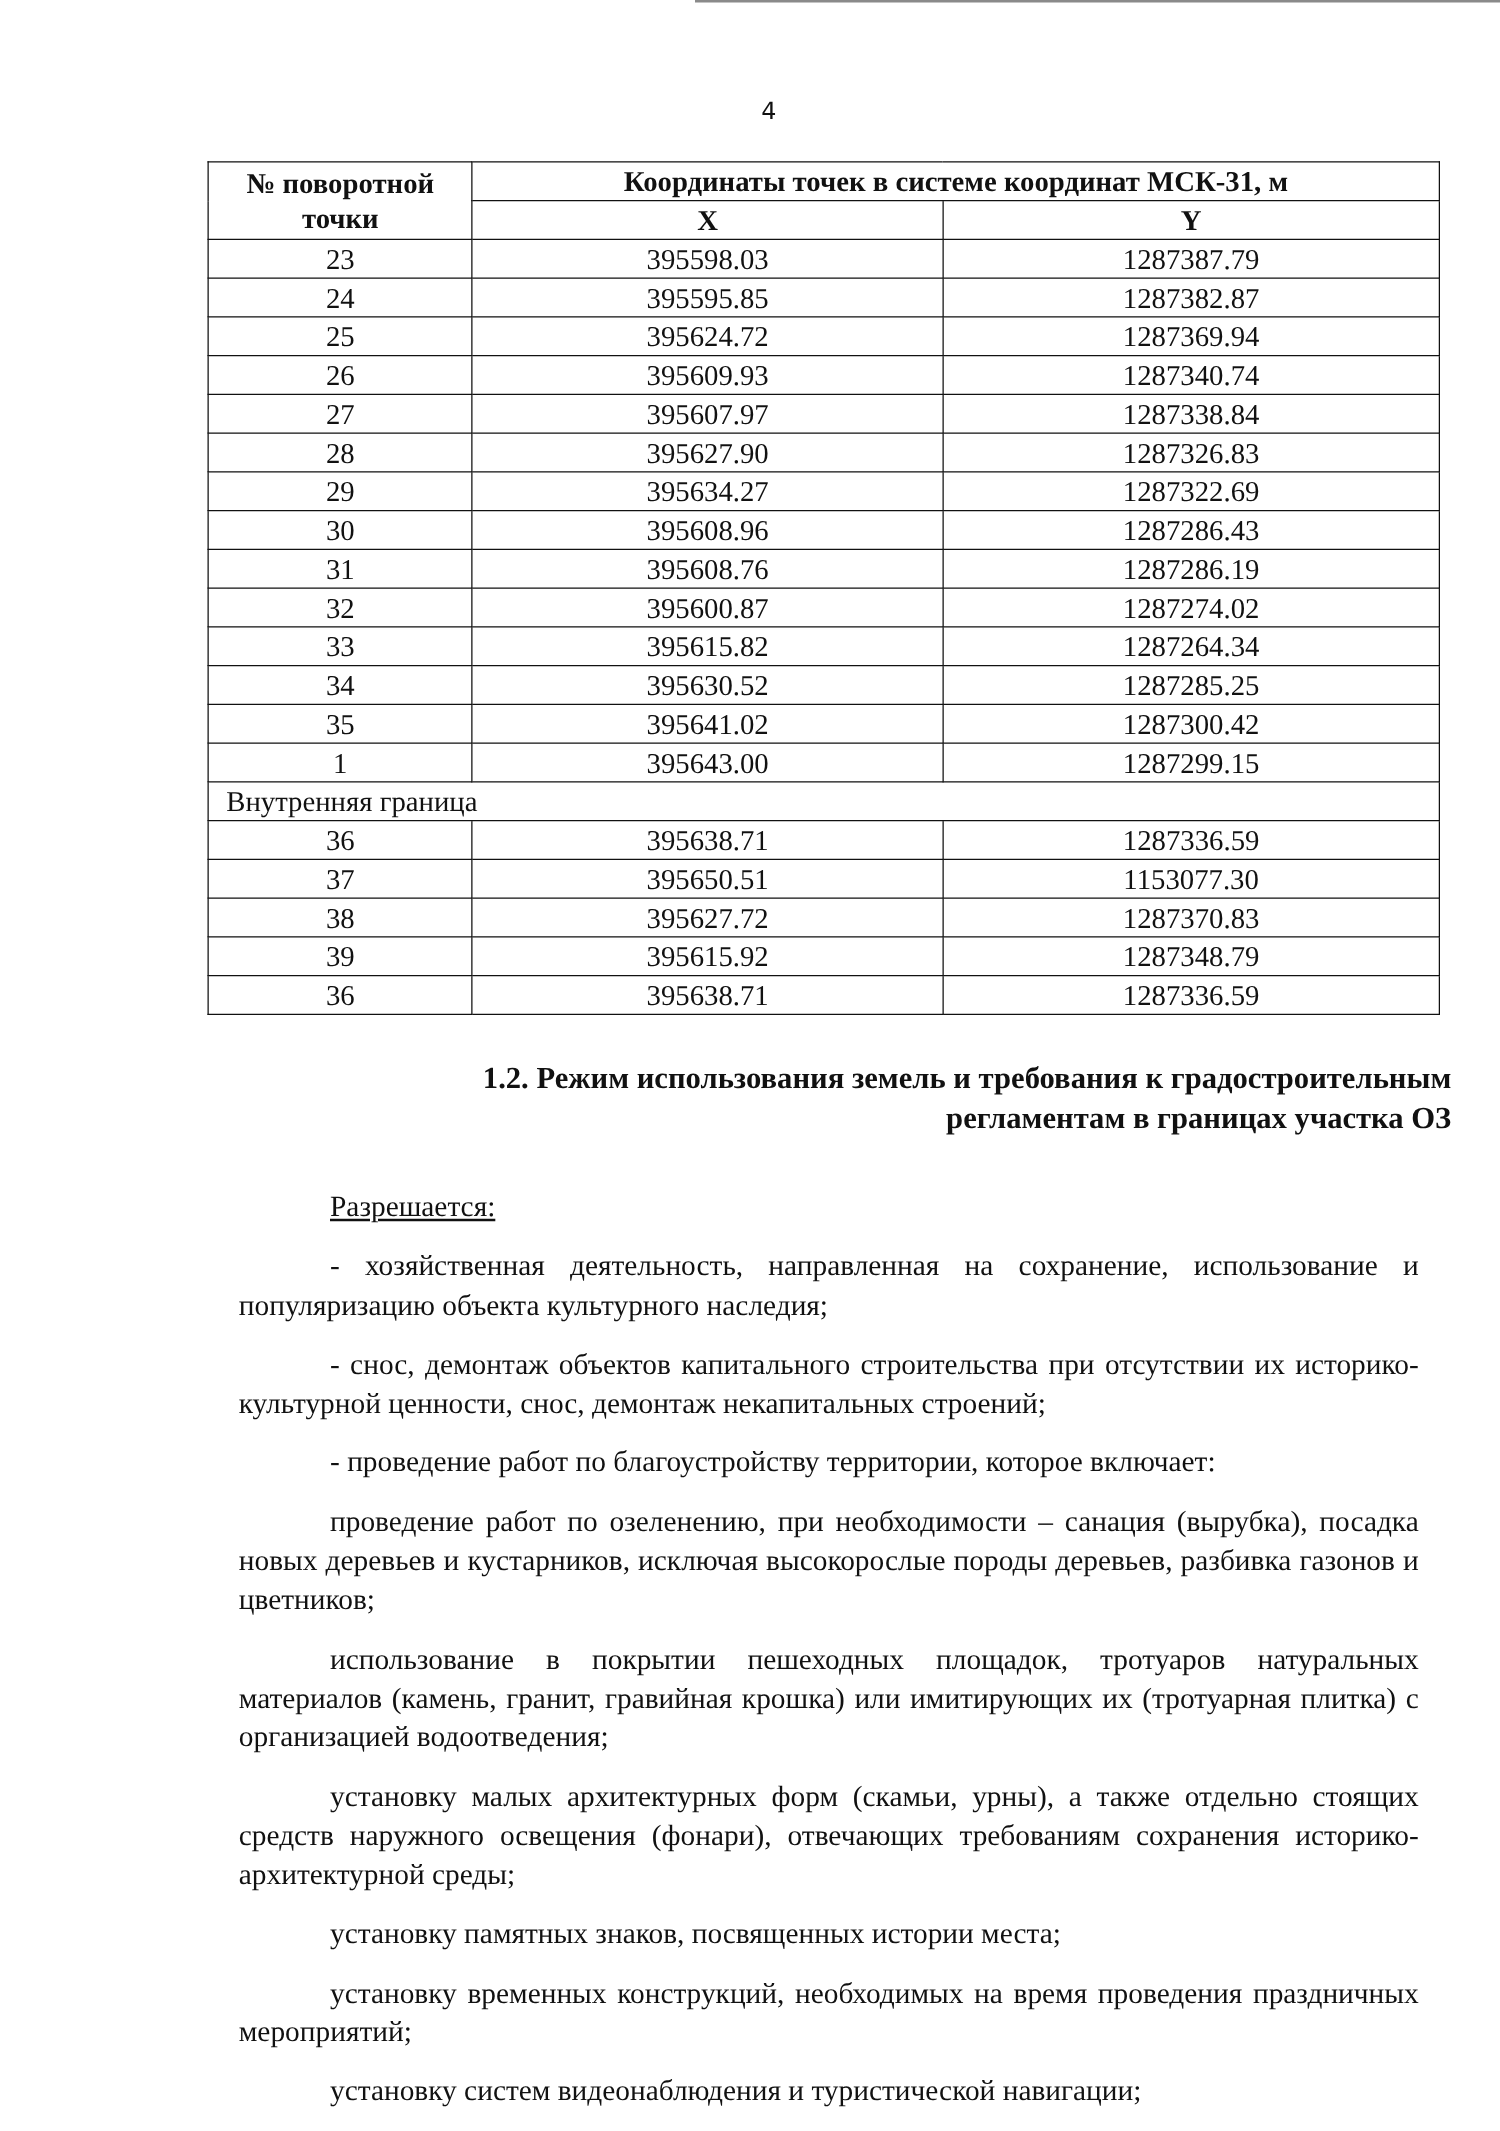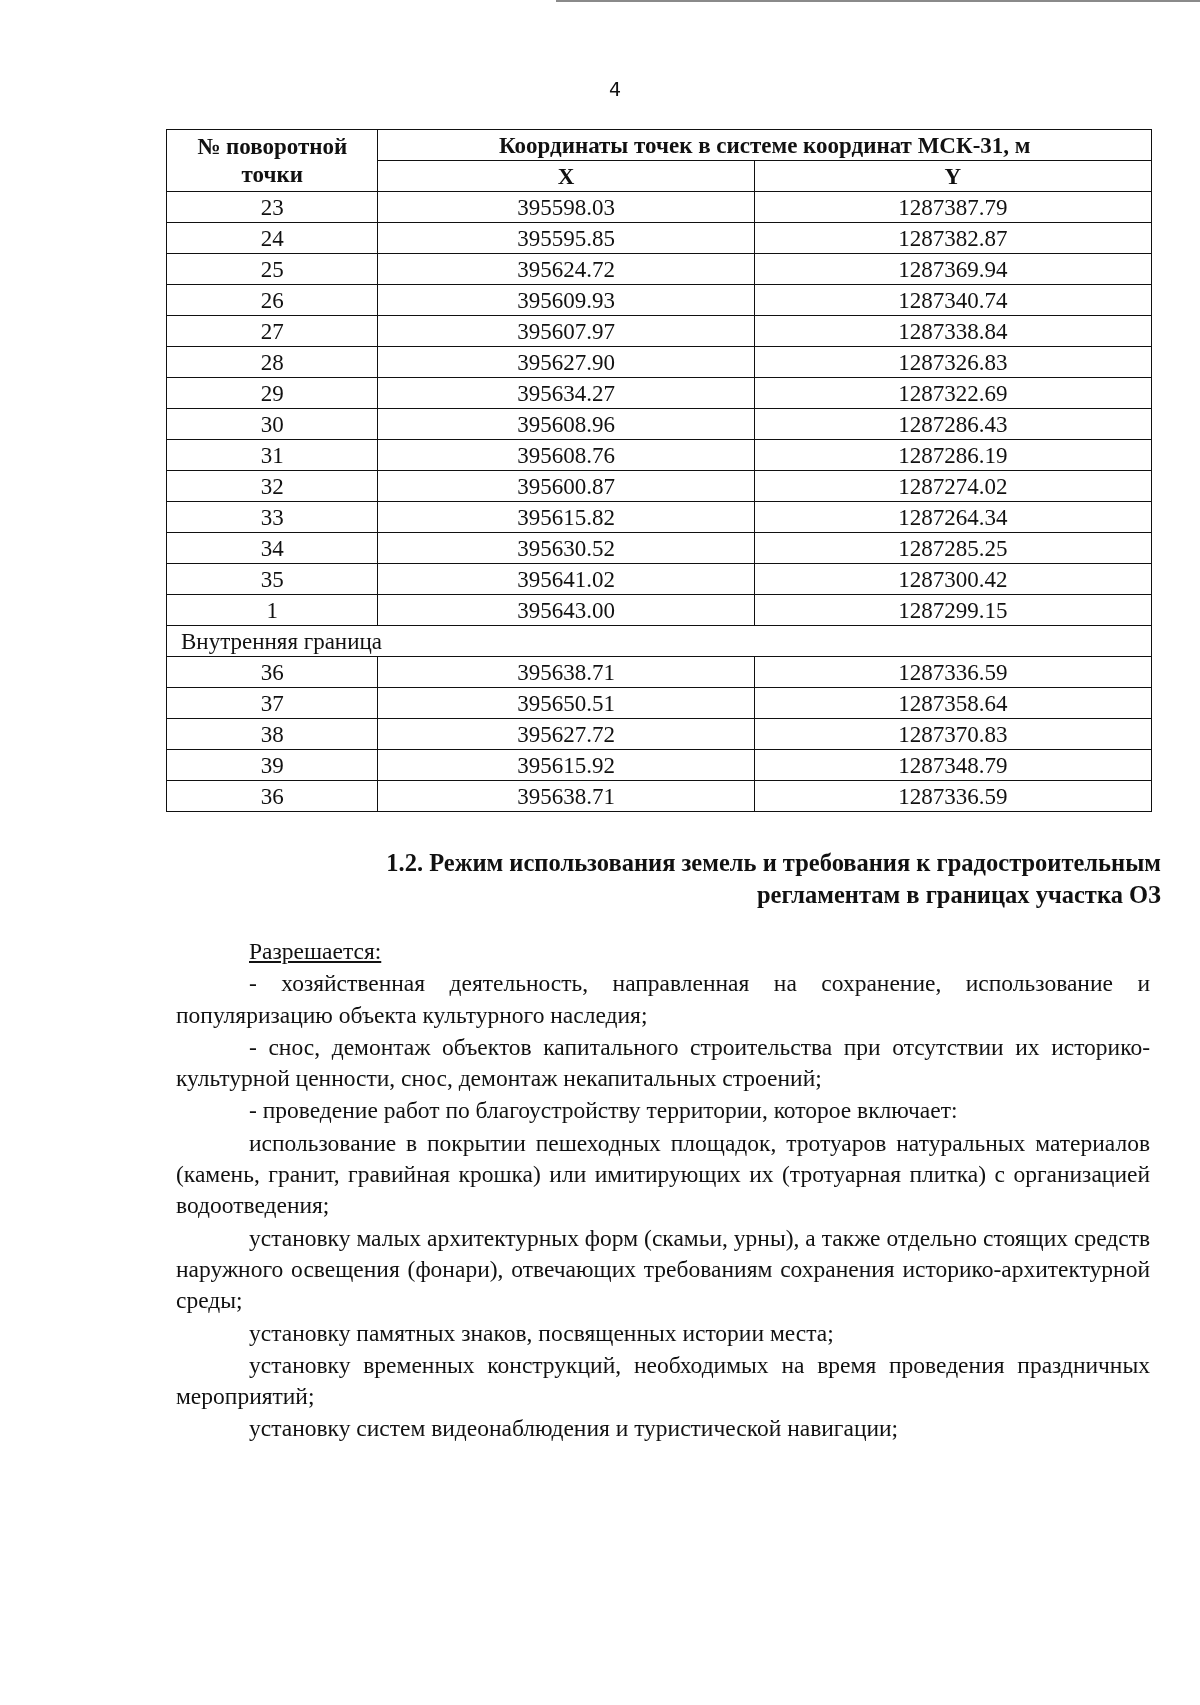--- a/index.html
+++ b/index.html
@@ -29,21 +29,21 @@
   .col-y { width: 398px; }
   td.section-label { text-align: left !important; padding-left: 14px !important; }
   .heading {
     position: absolute; top: 847px; left: 175px; width: 986px;
     text-align: right; font-weight: bold; font-size: 24.5px; line-height: 32px;
   }
   .body-text {
     position: absolute; top: 935px; left: 175px; width: 976px;
     font-size: 23.5px; line-height: 31.3px;
   }
-  .body-text p { margin: 1px; text-align: justify; text-indent: 73px; }
+  .body-text p { margin: 16px; text-align: justify; text-indent: 73px; }
   .body-text p.label { text-decoration: underline; }
 </style>
 </head>
 <body>
 
 <div class="top-rule"></div>
 
 <div class="page-number">4</div>
 
 <table class="coords">
@@ -136,21 +136,21 @@
   </tbody>
   <tbody id="inner-body">
       <tr>
         <td>36</td>
         <td>395638.71</td>
         <td>1287336.59</td>
       </tr>
       <tr>
         <td>37</td>
         <td>395650.51</td>
-        <td>1287358.64</td>
+        <td>1153077.30</td>
       </tr>
       <tr>
         <td>38</td>
         <td>395627.72</td>
         <td>1287370.83</td>
       </tr>
       <tr>
         <td>39</td>
         <td>395615.92</td>
         <td>1287348.79</td>
@@ -166,18 +166,19 @@
 <div class="heading">
   <div>1.2. Режим использования земель и требования к градостроительным</div>
   <div>регламентам в границах участка ОЗ</div>
 </div>
 
 <div class="body-text">
   <p class="label">Разрешается:</p>
   <p>- хозяйственная деятельность, направленная на сохранение, использование и популяризацию объекта культурного наследия;</p>
   <p>- снос, демонтаж объектов капитального строительства при отсутствии их историко-культурной ценности, снос, демонтаж некапитальных строений;</p>
   <p>- проведение работ по благоустройству территории, которое включает:</p>
+  <p>проведение работ по озеленению, при необходимости – санация (вырубка), посадка новых деревьев и кустарников, исключая высокорослые породы деревьев, разбивка газонов и цветников;</p>
   <p>использование в покрытии пешеходных площадок, тротуаров натуральных материалов (камень, гранит, гравийная крошка) или имитирующих их (тротуарная плитка) с организацией водоотведения;</p>
   <p>установку малых архитектурных форм (скамьи, урны), а также отдельно стоящих средств наружного освещения (фонари), отвечающих требованиям сохранения историко-архитектурной среды;</p>
   <p>установку памятных знаков, посвященных истории места;</p>
   <p>установку временных конструкций, необходимых на время проведения праздничных мероприятий;</p>
   <p>установку систем видеонаблюдения и туристической навигации;</p>
 </div>
 
 </body></html>

